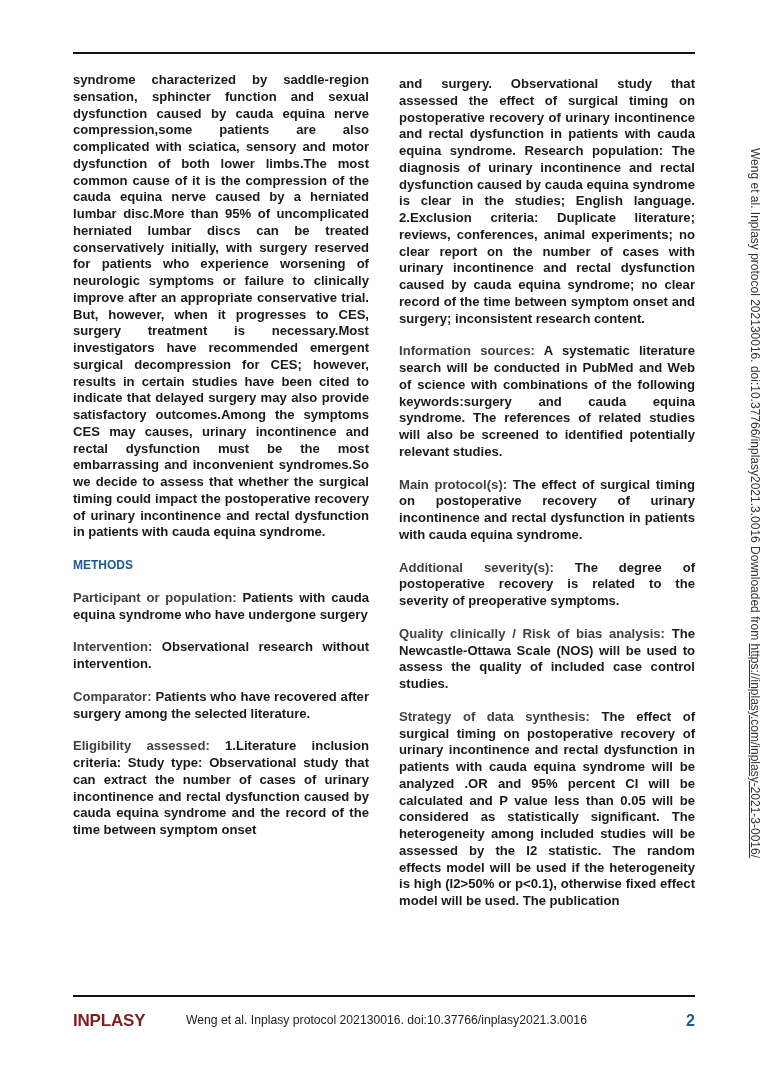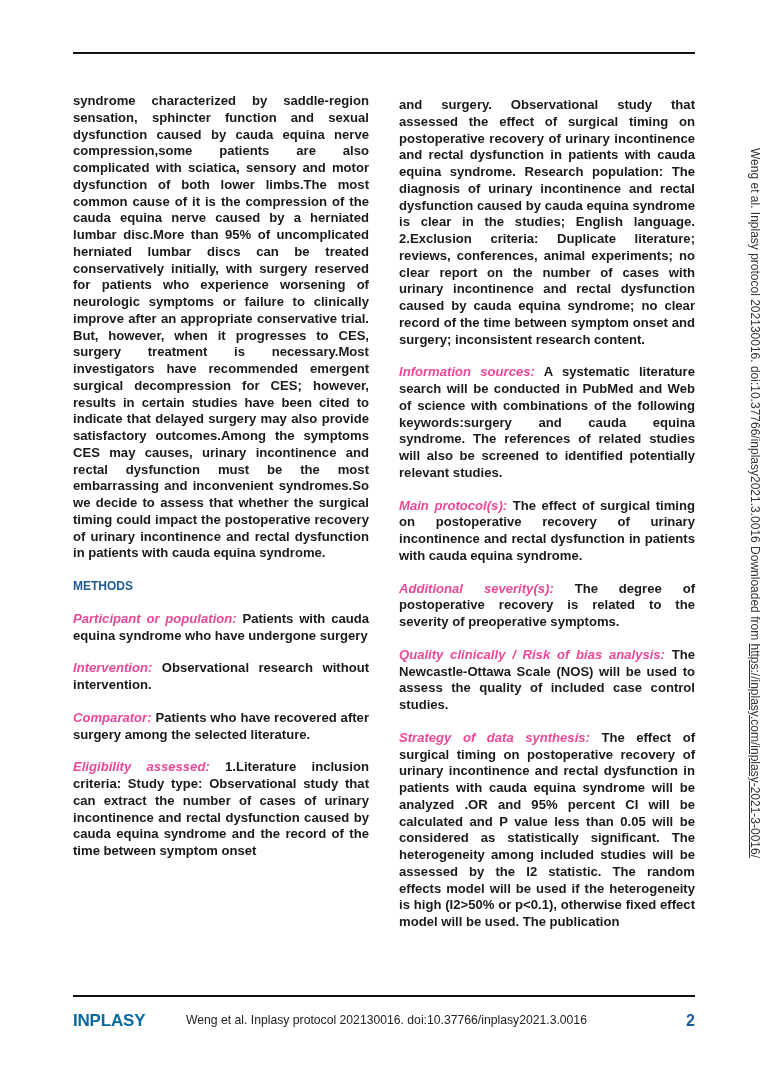--- a/index.html
+++ b/index.html
@@ -2,28 +2,28 @@
 <html><head>
 <meta charset="utf-8">
 <style>
   html, body { margin:0; padding:0; background:#ffffff; }
   body { width:768px; height:1086px; position:relative; overflow:hidden;
          font-family:"Liberation Sans", sans-serif; color:#1a1a1a; }
   .rule { position:absolute; left:73px; right:73px; height:2px; background:#111; }
   .rule.top { top:52px; }
   .rule.bottom { top:995px; }
   .col { position:absolute; top:72px; width:296px; font-size:13.1px; line-height:16.75px;
-         font-weight:bold; text-align:justify;margin-top:21px; }
+         font-weight:bold; text-align:justify; }
   .col.left { left:73px; }
   .col.right { left:399px; top:76px; }
   .col p { margin:0 0 16px 0; }
-  .lbl { color:#ec4899;font-style:italic; }
+  .lbl { color:#404040; }
   .h-methods { color:#1d5a94; font-size:12px; margin:0 0 16px 0; }
   .footer-brand { position:absolute; left:73px; top:1011px; font-size:17px; font-weight:bold;
-                  color:#0369a1; letter-spacing:-0.2px; }
+                  color:#7f1d1d; letter-spacing:-0.2px; }
   .footer-cite { position:absolute; left:186px; top:1013px; font-size:12.2px; color:#222; }
   .footer-page { position:absolute; right:73px; top:1012px; font-size:16px; font-weight:bold; color:#1d5a94; }
   .side { position:absolute; left:746px; top:148px; width:18px; height:800px; }
   .side-inner { position:absolute; left:0; top:0; transform-origin:0 0;
                 transform:translate(0,0) rotate(90deg); white-space:nowrap; font-size:12px; color:#333;
                 width:800px; }
   .side-inner .link { text-decoration:underline; }
 </style>
 </head>
 <body>

